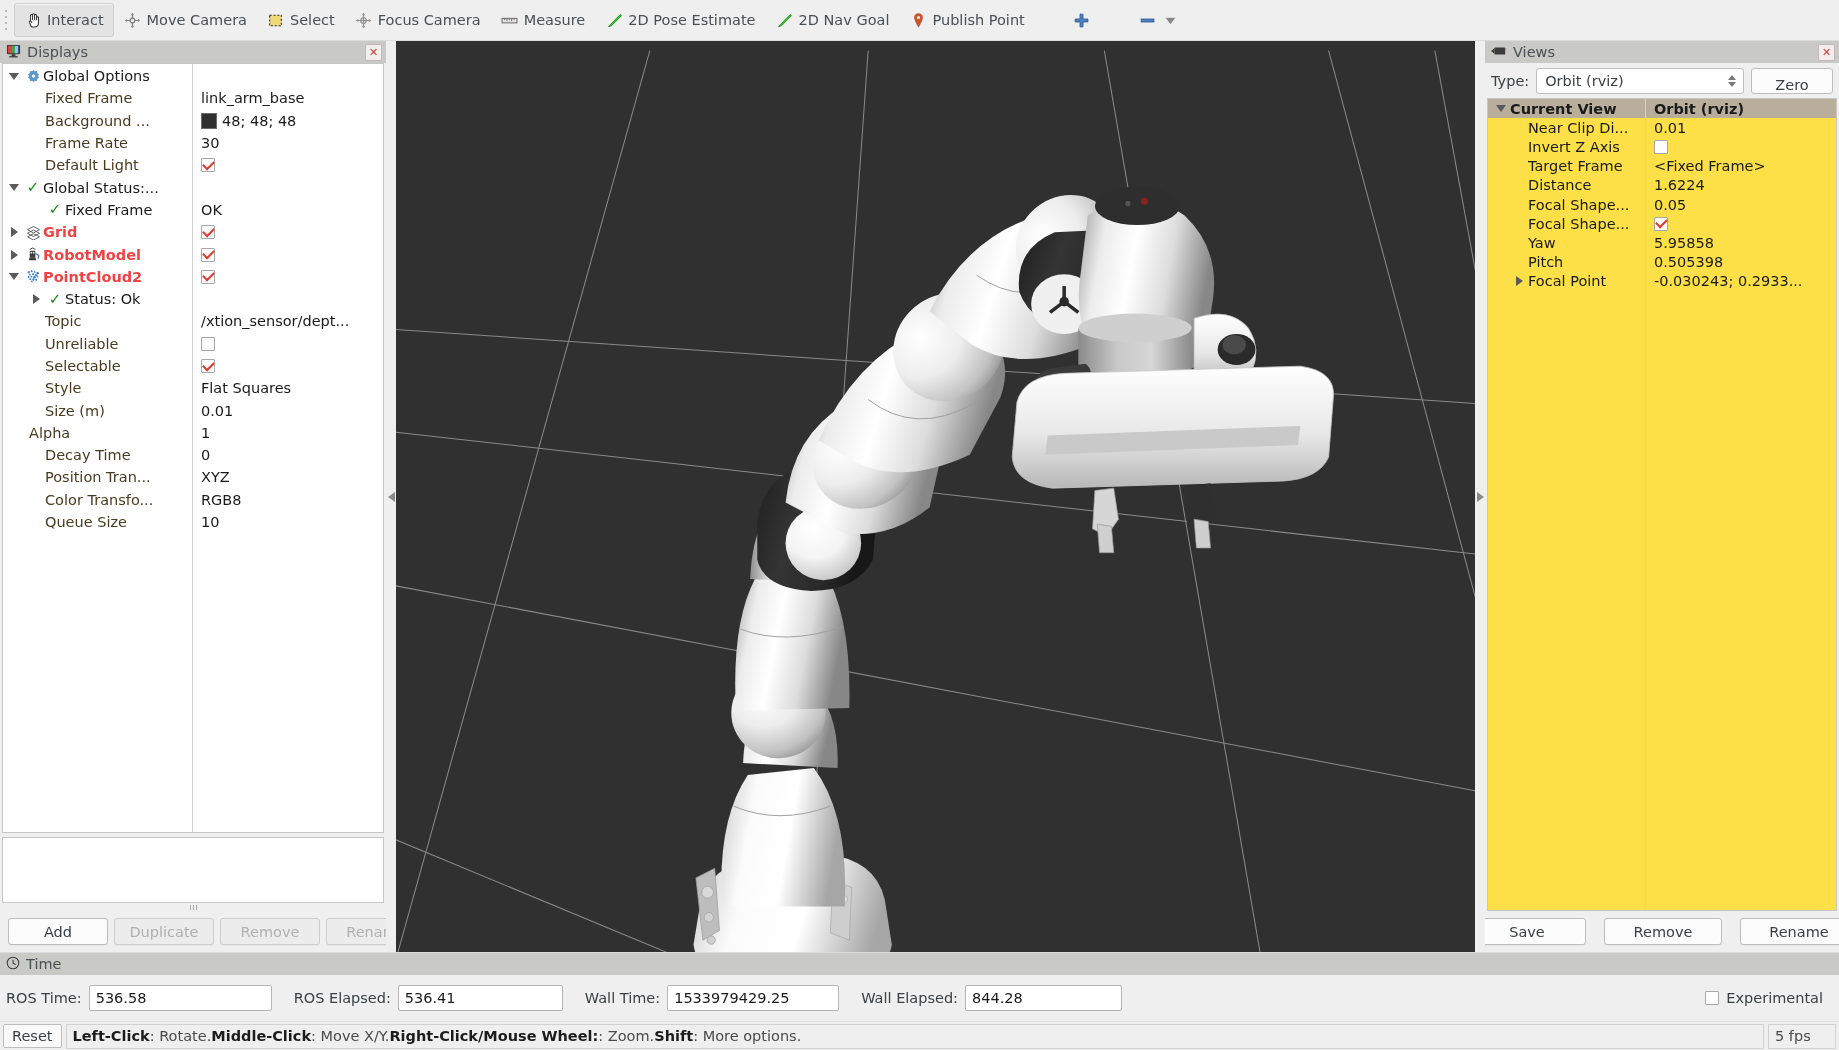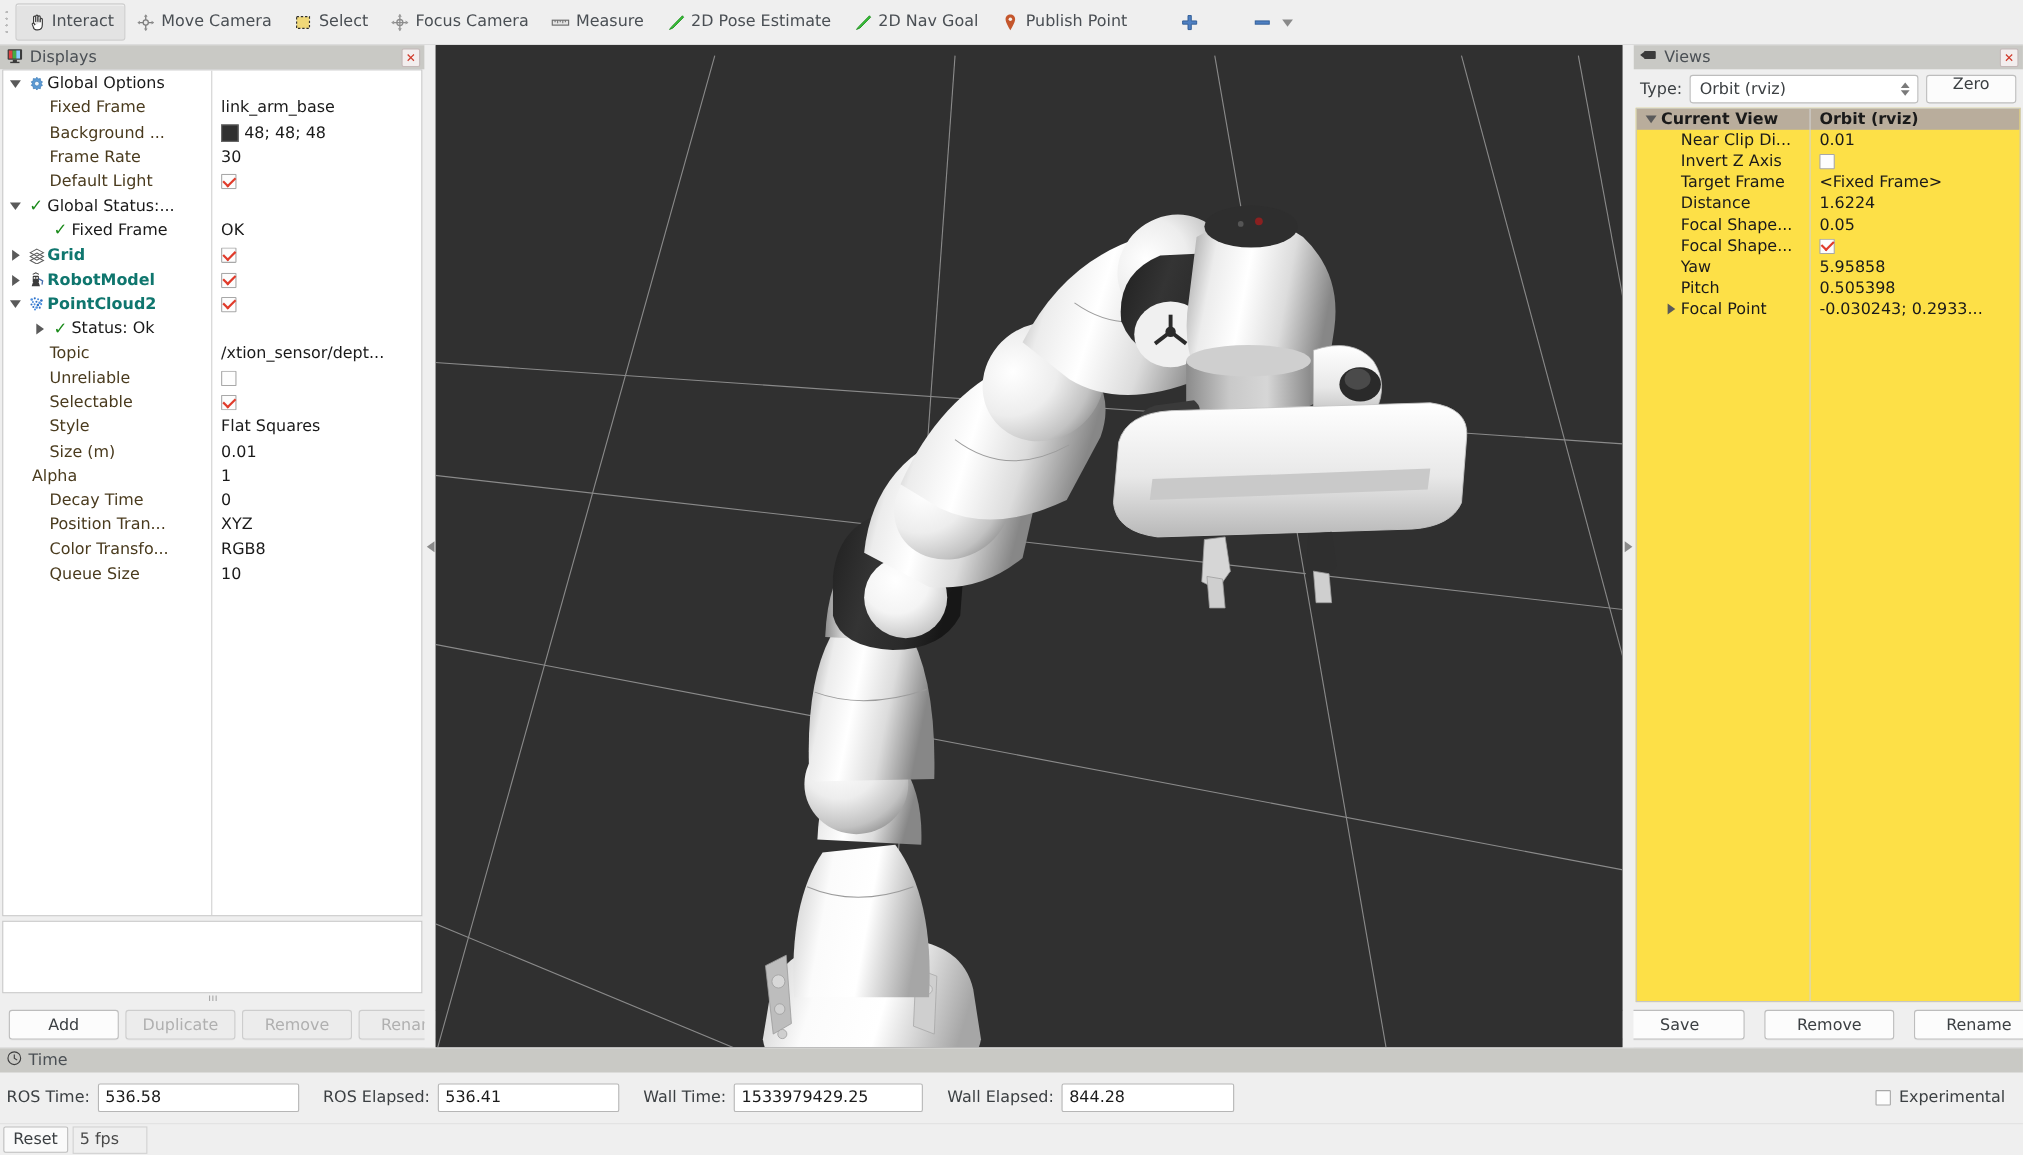--- a/index.html
+++ b/index.html
@@ -64,21 +64,21 @@
   }
   .tree{position:relative;padding-top:1px;}
   .trow{display:flex;height:22.3px;align-items:center;font-size:14.5px;white-space:nowrap;}
   .tcol1{width:189px;min-width:189px;display:flex;align-items:center;overflow:hidden;padding-left:2px;box-sizing:border-box;}
   .tcol2{flex:1 1 auto;display:flex;align-items:center;padding-left:9px;overflow:hidden;}
   .tw{width:18px;min-width:18px;display:flex;align-items:center;justify-content:center;}
   .tri-d{width:0;height:0;border-left:5px solid transparent;border-right:5px solid transparent;border-top:7px solid #5a5a5a;}
   .tri-r{width:0;height:0;border-top:5px solid transparent;border-bottom:5px solid transparent;border-left:7px solid #5a5a5a;}
   .ticon{width:20px;min-width:20px;display:flex;align-items:center;justify-content:center;}
   .tlabel{overflow:hidden;text-overflow:ellipsis;}
-  .tlabel.blue{color:#0f766e;font-weight:bold;}
+  .tlabel.blue{color:#ef4444;font-weight:bold;}
   .tlabel.prop{color:#4a3b1e;}
   .tlabel.plain{color:#1a1a1a;}
   .chk{
     width:14px;height:14px;border:1px solid #a8a8a8;background:#fdfdfd;border-radius:1px;
     display:inline-flex;align-items:center;justify-content:center;box-sizing:border-box;
   }
   .chk.on::after{content:"";display:block;width:9px;height:5px;border-left:2px solid #e03b2b;border-bottom:2px solid #e03b2b;transform:rotate(-45deg) translate(1px,-1px);}
   .colswatch{width:14px;height:14px;background:#303030;border:1px solid #6b6b6b;display:inline-block;margin-right:5px;}
   .vtxt{color:#1a1a1a;overflow:hidden;text-overflow:ellipsis;white-space:nowrap;}
   .check-g{color:#1a8a1a;font-size:15px;font-weight:bold;line-height:1;}
@@ -113,21 +113,21 @@
   .typerow .lbl{font-size:14.5px;color:#3c4043;}
   .combo{
     flex:1 1 auto;height:24px;border:1px solid #bdbdbd;border-radius:3px;background:#fff;
     display:flex;align-items:center;padding:0 4px 0 8px;font-size:14.5px;color:#3c4043;
   }
   .combo .cval{flex:1 1 auto;}
   .combo .spin{display:flex;flex-direction:column;gap:2px;align-items:center;padding-right:3px;}
   .combo .spin .up{width:0;height:0;border-left:4px solid transparent;border-right:4px solid transparent;border-bottom:5px solid #7a7a7a;}
   .combo .spin .dn{width:0;height:0;border-left:4px solid transparent;border-right:4px solid transparent;border-top:5px solid #7a7a7a;}
   .zerobtn{height:24px;min-width:80px;border:1px solid #bdbdbd;border-radius:3px;background:#fcfcfc;
-    display:flex;align-items:flex-start;justify-content:center;font-size:14.5px;color:#3c4043;}
+    display:flex;align-items:flex-end;justify-content:center;font-size:14.5px;color:#3c4043;}
   .vtree-wrap{flex:1 1 auto;background:#fde047;border:1px solid #c6c6c6;margin:0 2px;overflow:hidden;position:relative;}
   .vcolsep{position:absolute;left:157px;top:0;bottom:0;width:1px;background:#d2d2d2;}
   .vcol1{width:157px;min-width:157px;display:flex;align-items:center;overflow:hidden;box-sizing:border-box;}
   .vcol2{flex:1 1 auto;display:flex;align-items:center;padding-left:9px;overflow:hidden;}
   .vrow{display:flex;height:19.2px;align-items:center;font-size:14.5px;white-space:nowrap;}
   .vrow.header{background:#b9ad9c;font-weight:bold;}
   .vrow.header .vcol1,.vrow.header .vcol2{color:#23272b;}
 
   
   .timepanel{height:68px;min-height:68px;background:#efefef;border-top:1px solid #dcdcdc;display:flex;flex-direction:column;}
@@ -912,18 +912,28 @@
         <span class="chk-sq"></span>
         <span>Experimental</span>
       </div>
     </div>
   </div>
 
   <div class="statusbar">
     <div class="resetbtn">
       <span>Reset</span>
     </div>
+    <div class="hintbox" id="hintbox">
+        <b>Left-Click</b>
+        <span>: Rotate. </span>
+        <b>Middle-Click</b>
+        <span>: Move X/Y. </span>
+        <b>Right-Click/Mouse Wheel:</b>
+        <span>: Zoom. </span>
+        <b>Shift</b>
+        <span>: More options.</span>
+      </div>
     <div class="fpsbox">
       <span>5 fps</span>
     </div>
   </div>
 
 </div>
 
 </body></html>

